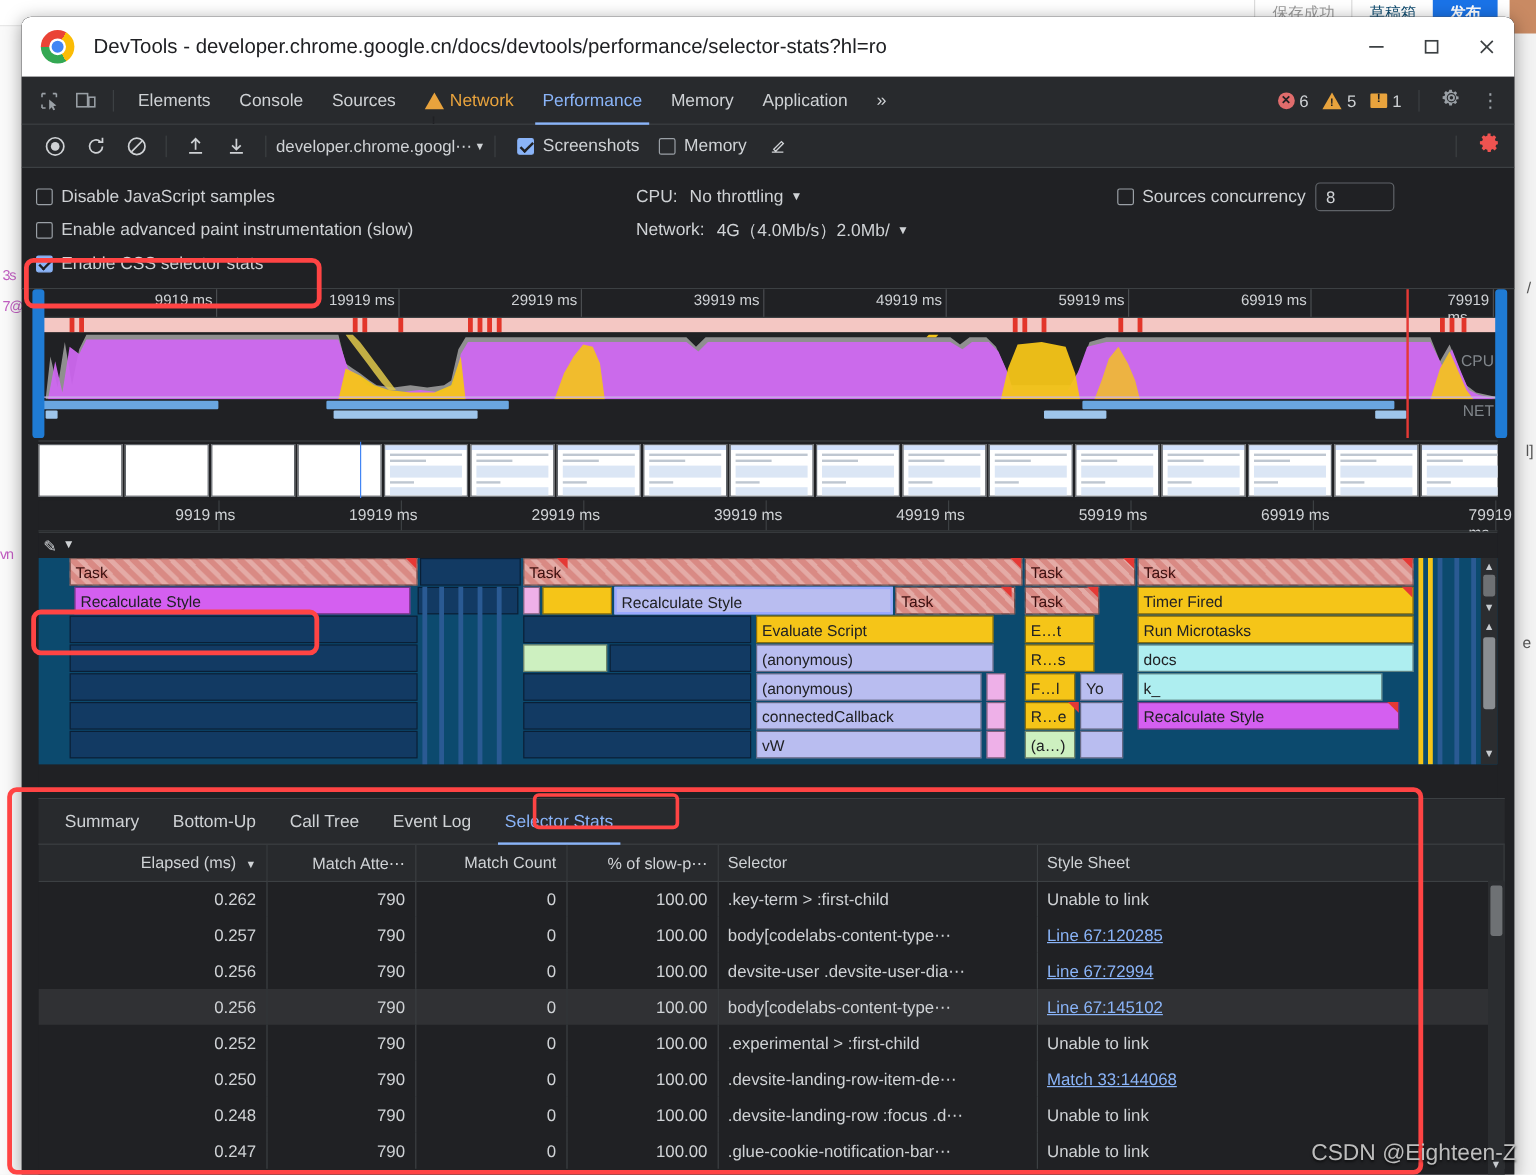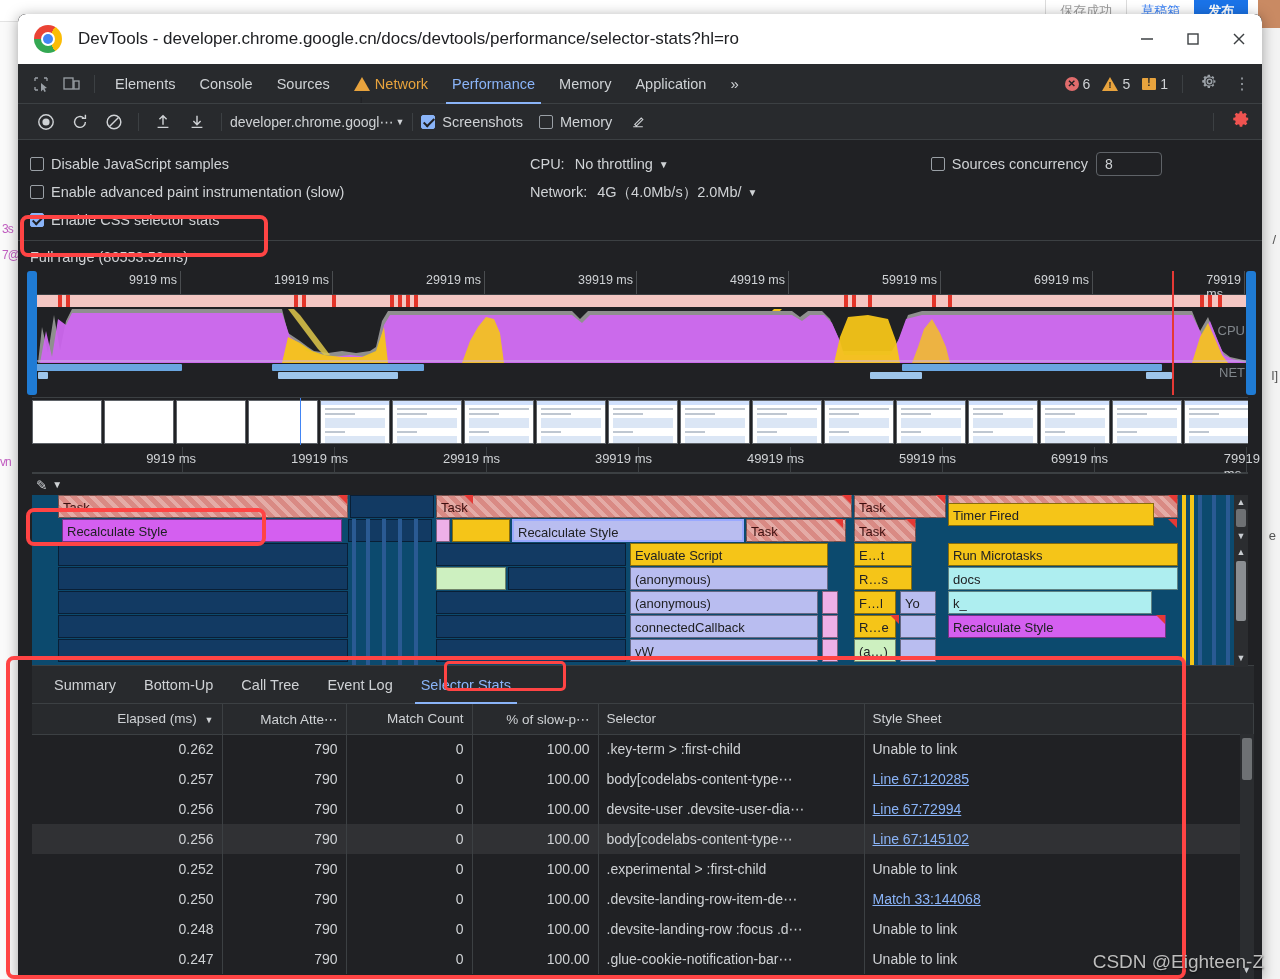--- a/index.html
+++ b/index.html
@@ -13,21 +13,21 @@
 
   
   .bg-page { position:absolute; inset:0; background:#f3f3f3; }
   .bg-topbar {
     position:absolute; left:0; top:0; width:1280px; height:22px;
     background:#ffffff; border-bottom:1px solid #e3e3e3;
     display:flex; align-items:center; justify-content:flex-end; gap:0px;
     font-size:13px; color:#999;
   }
   .bg-topbar .seg { padding:0 14px; border-left:1px solid #dcdcdc; height:22px; line-height:22px; }
-  .bg-topbar .seg.link { color:#3b82f6; }
+  .bg-topbar .seg.link { color:#0c4a6e; }
   .bg-topbar .seg.pub { background:#1a73e8; color:#fff; font-weight:bold; border-left:none; }
   .bg-topbar .seg.ham { color:#555; border-left:none; padding:0 10px; }
   .bg-avatar {
     position:absolute; right:0; top:0; width:22px; height:28px;
     background:#c98a63; border-radius:0 0 0 4px;
   }
   .bg-left-strip {
     position:absolute; left:0; top:22px; width:22px; height:957px;
     background:#fafafa;
   }
@@ -354,21 +354,21 @@
             <path d="M10 3v10M6 9l4 4 4-4" fill="none" stroke="#cfd2d5" stroke-width="1.6"></path>
             <line x1="4" y1="16" x2="16" y2="16" stroke="#cfd2d5" stroke-width="1.6"></line>
           </svg>
       </div>
       <div class="pb-sep"></div>
       <div class="url-select">
         <span class="txt">developer.chrome.googl⋯</span>
         <span style="font-size:9px">▼</span>
       </div>
       <div class="pb-sep"></div>
-      <label class="lbl-chk" style="margin-left:0">
+      <label class="lbl-chk" style="margin-left:10px">
         <span class="chk on"></span>
         <span>Screenshots</span>
       </label>
       <label class="lbl-chk" style="margin-left:14px">
         <span class="chk"></span>
         <span>Memory</span>
       </label>
       <div class="pb-btn" style="margin-left:8px">
         <svg width="16" height="16" viewBox="0 0 20 20">
             <path d="M4 16h12M6 13l8-8 2 2-8 8z" fill="none" stroke="#cfd2d5" stroke-width="1.4"></path>
@@ -426,21 +426,20 @@
       <div class="cap-row">
         <div class="cap-left">
           <label class="lbl-chk">
             <span class="chk on"></span>
             <span>Enable CSS selector stats</span>
           </label>
         </div>
       </div>
     </div>
 
-    <div class="fullrange">Full range (80553.52ms)</div>
 
     <div class="overview">
       <div class="ov-left-handle"></div>
       <div class="ov-right-handle"></div>
       <div class="ov-ruler">
         <div class="ov-tickline" style="left:148px"></div>
           <div class="ov-tick" style="left:148px">9919 ms</div>
         <div class="ov-tickline" style="left:300px"></div>
           <div class="ov-tick" style="left:300px">19919 ms</div>
         <div class="ov-tickline" style="left:452px"></div>
@@ -658,21 +657,21 @@
 
         <div class="ev purple" style="left:30px;top:24px;width:280px"><span>Recalculate Style</span></div>
         <div class="ev navy" style="left:316px;top:24px;width:84px"></div>
         <div class="ev pink" style="left:404px;top:24px;width:14px"></div>
         <div class="ev yellow" style="left:420px;top:24px;width:58px"></div>
         <div class="ev lav sel" style="left:480px;top:24px;width:232px"><span>Recalculate Style</span></div>
         <div class="ev task" style="left:714px;top:24px;width:100px"><span>Task</span></div>
         <div class="warnflag" style="left:802px;top:24px"></div>
         <div class="ev task" style="left:822px;top:24px;width:62px"><span>Task</span></div>
         <div class="warnflag" style="left:874px;top:24px"></div>
-        <div class="ev yellow" style="left:916px;top:8px;width:206px"><span>Timer Fired</span></div>
+        <div class="ev yellow" style="left:916px;top:24px;width:230px"><span>Timer Fired</span></div>
         <div class="warnflag" style="left:1136px;top:24px"></div>
 
         <div class="ev navy" style="left:26px;top:48px;width:290px"></div>
         <div class="ev navy" style="left:404px;top:48px;width:190px"></div>
         <div class="ev yellow" style="left:598px;top:48px;width:198px"><span>Evaluate Script</span></div>
         <div class="ev yellow" style="left:822px;top:48px;width:58px"><span>E…t</span></div>
         <div class="ev yellow" style="left:916px;top:48px;width:230px"><span>Run Microtasks</span></div>
 
         <div class="ev navy" style="left:26px;top:72px;width:290px"></div>
         <div class="ev green" style="left:404px;top:72px;width:70px"></div>

